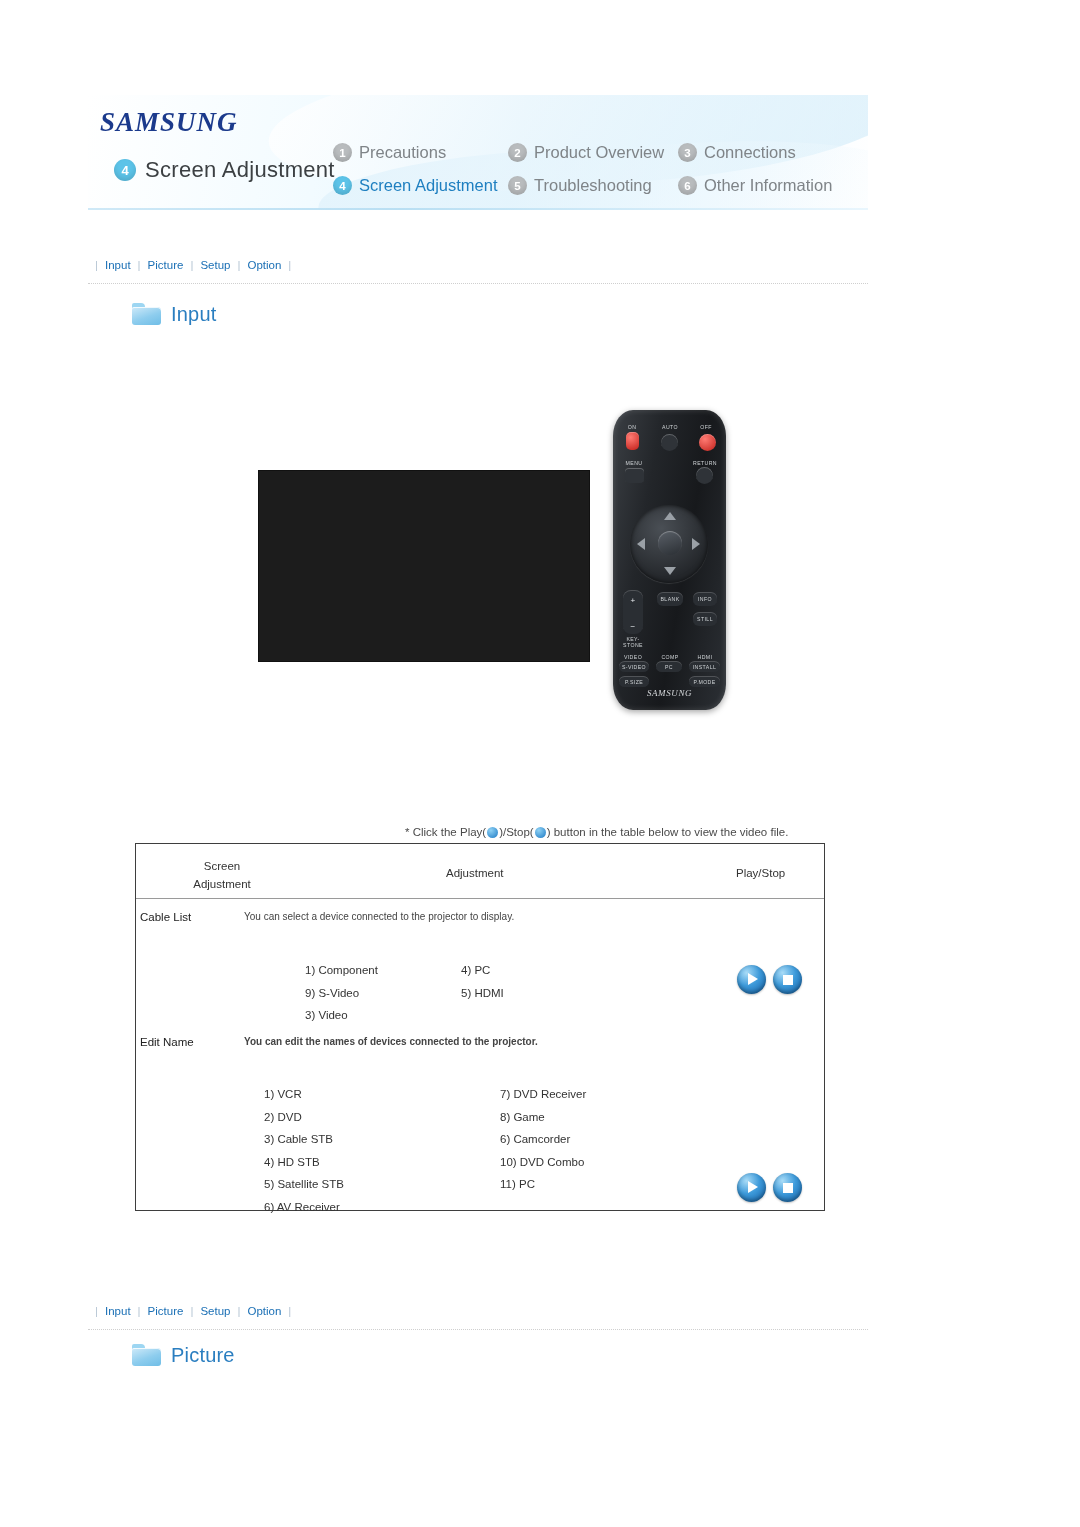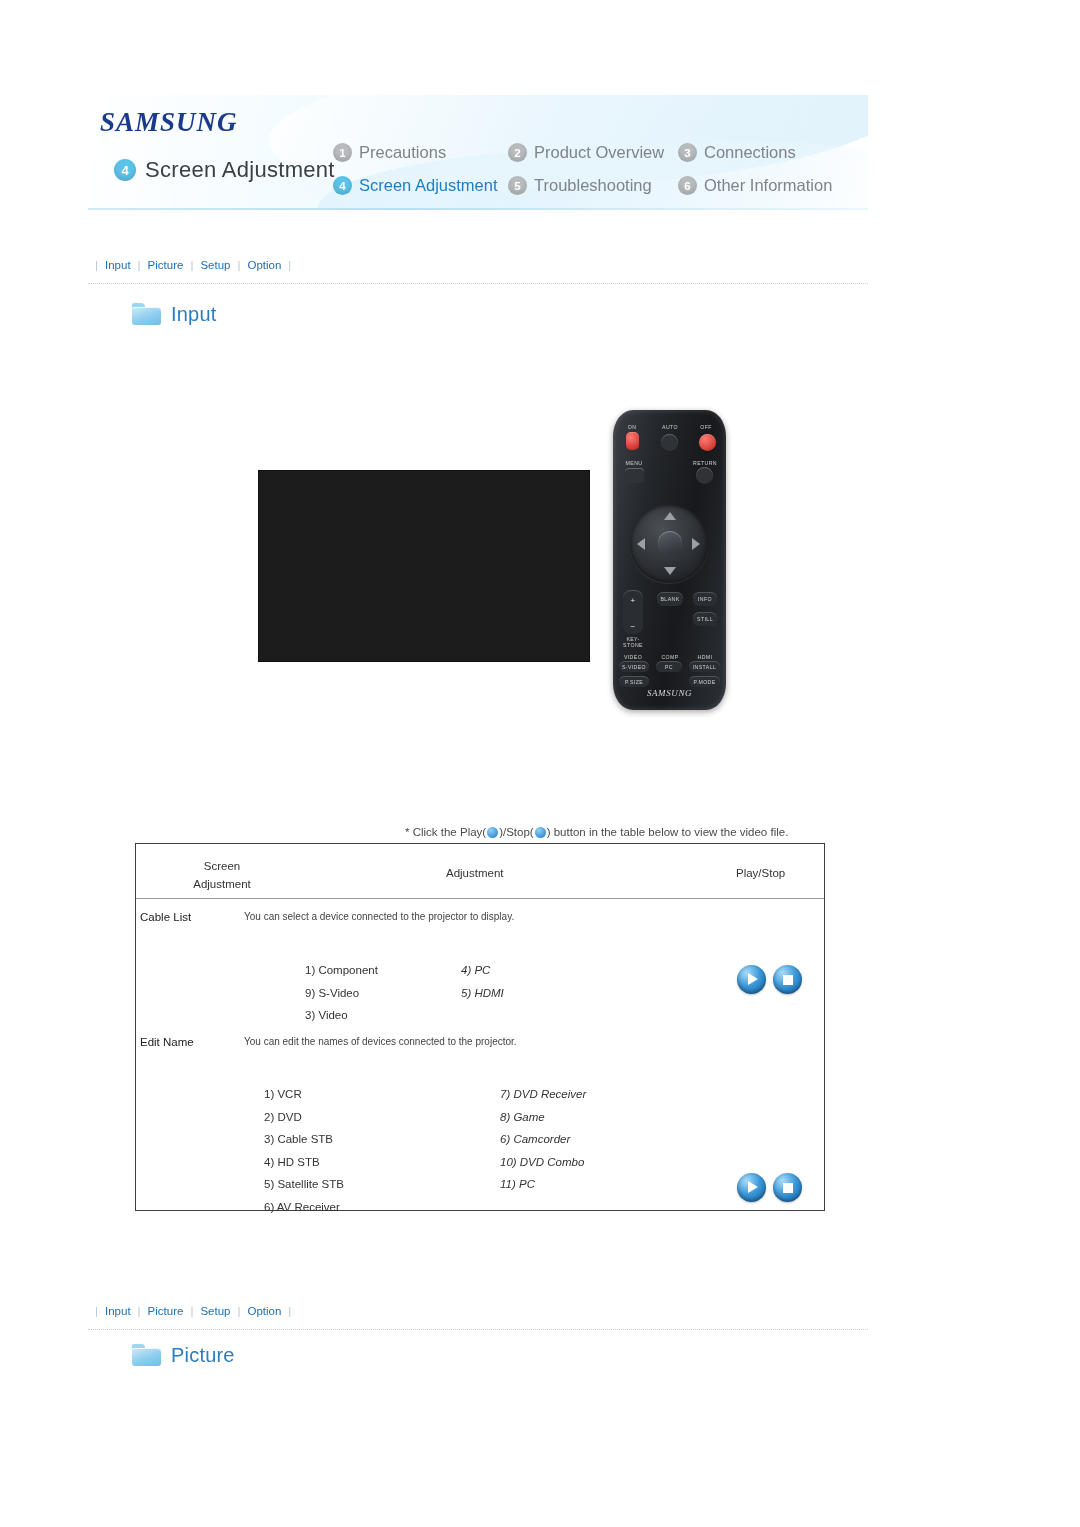--- a/index.html
+++ b/index.html
@@ -334,21 +334,21 @@
     font-size: 10px;
     color: #444;
   }
   .sub-list {
     position: absolute;
     font-size: 11.5px;
     color: #333;
     line-height: 22.5px;
   }
   .sub-list.c1 { left: 128px; }
-  .sub-list.c2 { left: 325px; font-style: italic; }
+  .sub-list.c2 { left: 325px; }
 
   .pb-pair {
     position: absolute;
     display: flex;
     gap: 7px;
   }
   .pb {
     width: 29px;
     height: 29px;
     border-radius: 50%;
@@ -516,21 +516,21 @@
           <span class="glyph-play"></span>
         </div>
       <div class="pb">
           <span class="glyph-stop"></span>
         </div>
     </div>
   </div>
 
   <div class="row">
     <div class="row-label" style="top:137px; left:4px;">Edit Name</div>
-    <div class="row-desc" style="top:137px;">You can edit the names of devices connected to the projector.</div>
+    <div class="row-desc" style="top:137px;font-weight:bold;">You can edit the names of devices connected to the projector.</div>
 
     <div class="sub-list c1" style="top:184px;">
       <div>1) VCR</div>
       <div>2) DVD</div>
       <div>3) Cable STB</div>
       <div>4) HD STB</div>
       <div>5) Satellite STB</div>
       <div>6) AV Receiver</div>
     </div>
     <div class="sub-list c2" style="top:184px; left:318px;margin-left:46px;">

